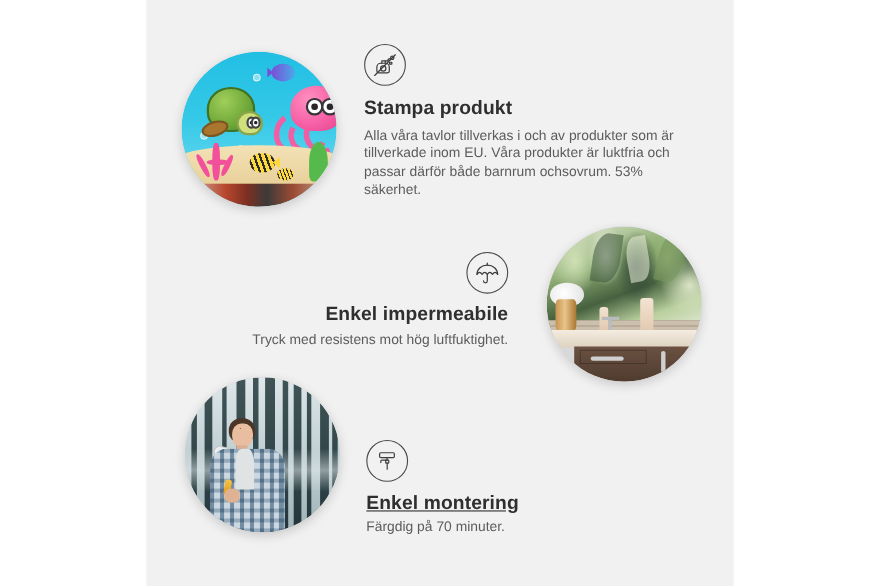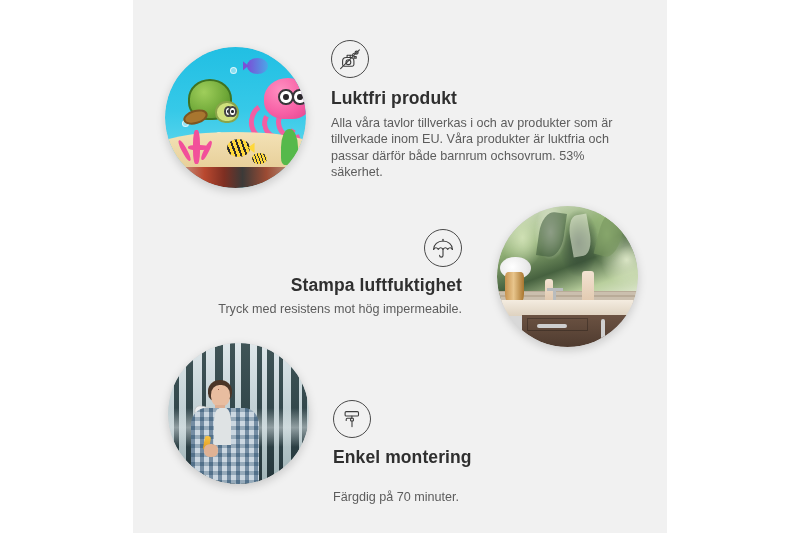--- a/index.html
+++ b/index.html
@@ -325,21 +325,21 @@
   #feature-odourless .f-title { margin-bottom: 6px; }
 
   
   #feature-waterproof { left: 200px; top: 229px; width: 262px; text-align: right; }
   #feature-waterproof .icon-wrap { display: flex; justify-content: flex-end; margin-bottom: 8px; }
   #feature-waterproof .f-title { margin-bottom: 5px; }
 
   
   #feature-mounting { left: 333px; top: 400px; width: 280px; }
   #feature-mounting .icon-circle { margin-bottom: 9px; }
-  #feature-mounting .f-title { margin-bottom: 21px; }
+  #feature-mounting .f-title { margin-bottom: 3px; text-decoration: underline; }
 </style>
 </head>
 <body>
 
 <div class="page">
 
   <div class="panel"></div>
 
   <div class="photo" id="photo-aquarium">
     <div class="inner">
@@ -447,37 +447,37 @@
         <path d="M6.2 19.2h8.1c.9 0 1.6-.7 1.6-1.6v-3.5c0-2-1.6-3.6-3.6-3.6H8.2c-2 0-3.6 1.6-3.6 3.6v3.5c0 .9.7 1.6 1.6 1.6z"></path>
         <path d="M9.1 10.5V8.3h3.1v2.2"></path>
         <path d="M12.2 8.3h2.4"></path>
         <path d="M14.6 8.3c0-1.1.9-2 2-2h.9"></path>
         <circle cx="18.6" cy="5.6" r="1.5"></circle>
         <path d="M16.1 9.6h2.1v1.6h-2.1z"></path>
         <circle cx="10.4" cy="15.2" r="2.4"></circle>
         <path d="M2.6 21.6L21.4 2.8"></path>
       </svg>
     </div>
-    <div class="f-title">Luktfri produkt</div>
+    <div class="f-title">Stampa produkt</div>
     <div class="f-body">Alla våra tavlor tillverkas i och av produkter som är tillverkade inom EU. Våra produkter är luktfria och passar därför både barnrum ochsovrum. 53% säkerhet.</div>
   </div>
 
   <div class="feature" id="feature-waterproof">
     <div class="icon-wrap">
       <div class="icon-circle">
         <svg width="24" height="24" viewBox="0 0 24 24" fill="none" stroke="#3d3d3d" stroke-width="1.1" stroke-linecap="round" stroke-linejoin="round">
           <path d="M2.6 13.4C2.6 8.6 6.8 5 12 5s9.4 3.6 9.4 8.4"></path>
           <path d="M2.6 13.4c1.6-2.3 3.1-2.3 4.7 0 1.6-2.3 3.1-2.3 4.7 0 1.6-2.3 3.1-2.3 4.7 0 1.6-2.3 3.1-2.3 4.7 0"></path>
           <path d="M12 5V3.2"></path>
           <path d="M12 13.4v6a1.7 1.7 0 01-3.4 0"></path>
         </svg>
       </div>
     </div>
-    <div class="f-title">Stampa luftfuktighet</div>
-    <div class="f-body">Tryck med resistens mot hög impermeabile.</div>
+    <div class="f-title">Enkel impermeabile</div>
+    <div class="f-body">Tryck med resistens mot hög luftfuktighet.</div>
   </div>
 
   <div class="feature" id="feature-mounting">
     <div class="icon-circle">
       <svg width="24" height="24" viewBox="0 0 24 24" fill="none" stroke="#3d3d3d" stroke-width="1.1" stroke-linecap="round" stroke-linejoin="round">
         <rect x="5.1" y="4.6" width="13.4" height="4.4" rx="1.1"></rect>
         <path d="M11.9 9v2.3H7.3c-.6 0-1.1.5-1.1 1.1v1.1"></path>
         <rect x="10.6" y="11.3" width="2.8" height="2.7" rx="0.6"></rect>
         <path d="M12 14v5.6"></path>
       </svg>

